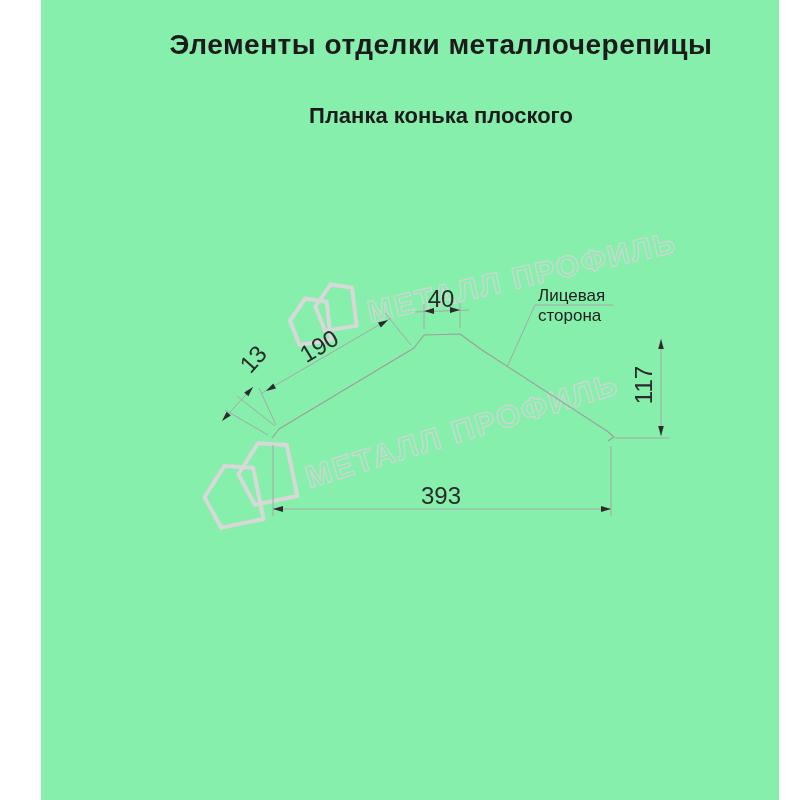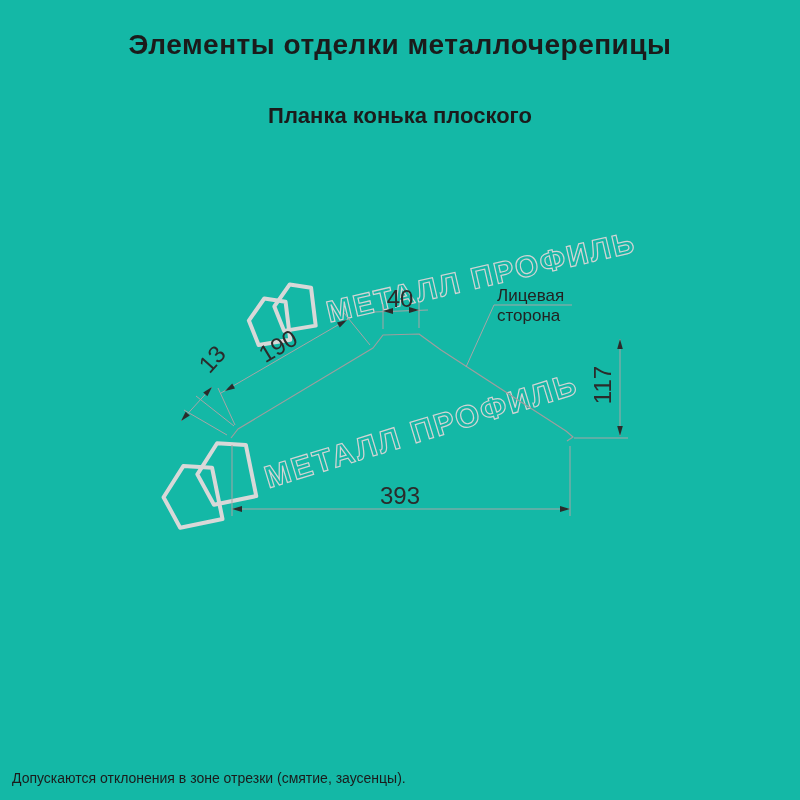--- a/index.html
+++ b/index.html
@@ -1,17 +1,17 @@
 <!DOCTYPE html>
 <html><head>
 <meta charset="utf-8">
 <style>
   html,body{margin:0;padding:0;background:#ffffff;}
-  #page{position:relative;width:800px;height:800px;background:#14b8a6;overflow:hidden;
-        font-family:"Liberation Sans",sans-serif;}
+  #page{position:relative;width:738px;height:800px;background:#86efac;overflow:hidden;
+        font-family:"Liberation Sans",sans-serif;margin-left:41px;}
   .title{position:absolute;left:0;width:800px;text-align:center;color:#1b1b1b;font-weight:bold;}
   #main-title{top:29px;font-size:28px;letter-spacing:0.5px;}
   #sub-title{top:103px;font-size:22px;}
   #model-code{top:140px;font-size:22px;}
   #drawing{position:absolute;left:0;top:0;width:800px;height:800px;}
   .thin{stroke:#a6a6a6;stroke-width:1;fill:none;}
   .profile{stroke:#9e9e9e;stroke-width:1.2;fill:none;stroke-linejoin:round;}
   .arrow{fill:#2b2b2b;stroke:none;}
   .dimtext{fill:#2b2b2b;font-size:24px;font-family:"Liberation Sans",sans-serif;}
   .labeltext{fill:#222222;font-size:17px;font-family:"Liberation Sans",sans-serif;}
@@ -90,14 +90,13 @@
     </g>
 
     <g>
       <line class="thin" x1="466" y1="367" x2="494" y2="305"></line>
       <line class="thin" x1="494" y1="305" x2="572" y2="305"></line>
       <text class="labeltext" x="497" y="301">Лицевая</text>
       <text class="labeltext" x="497" y="321">сторона</text>
     </g>
   </svg>
 
-  <div id="note-2" class="note">Допускаются отклонения в зоне отрезки (смятие, заусенцы).</div>
 </div>
 
 </body></html>

